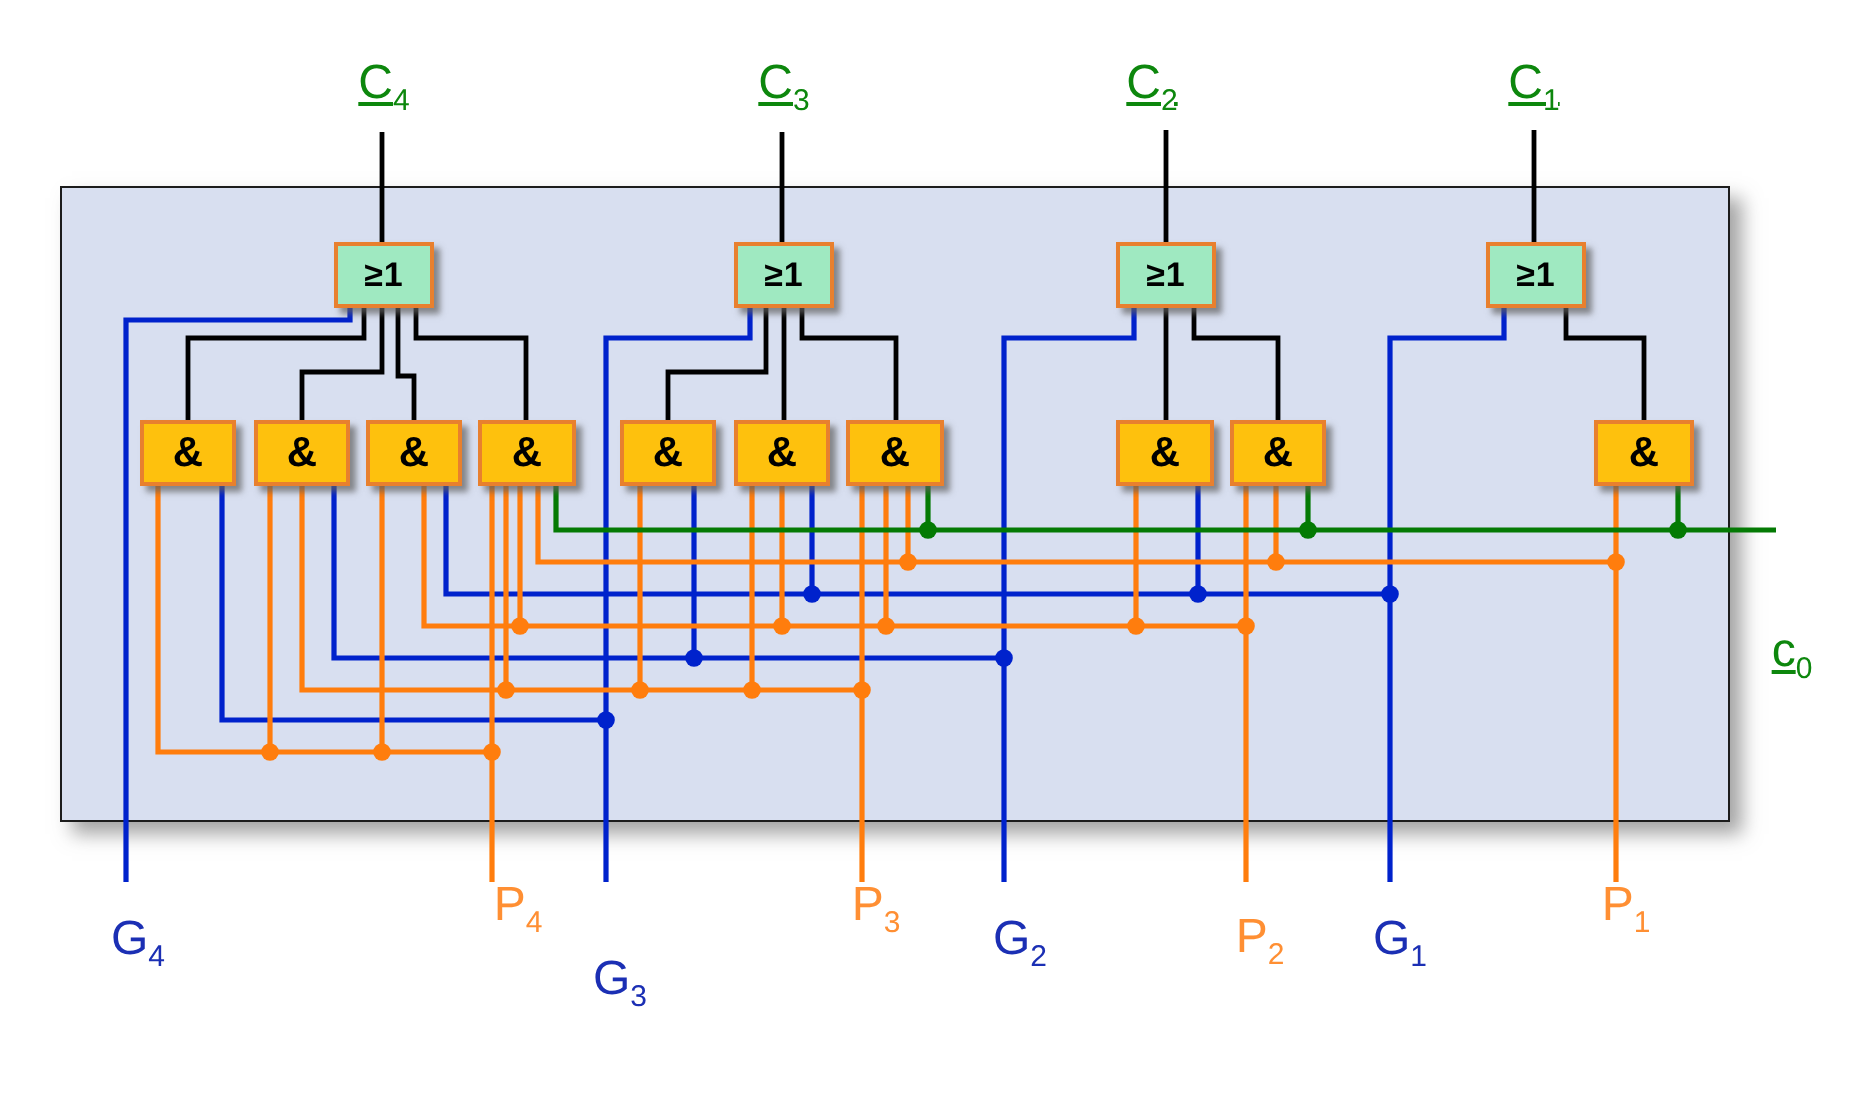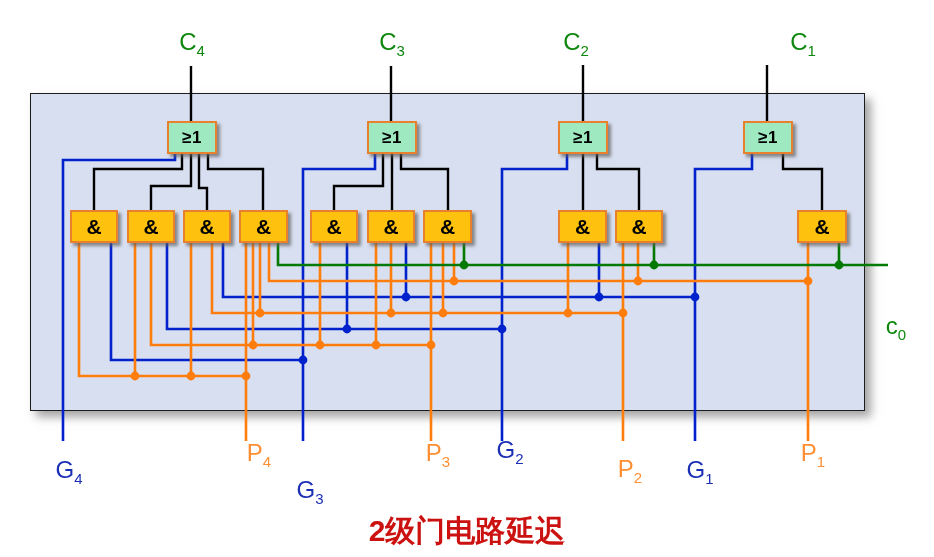--- a/index.html
+++ b/index.html
@@ -25,21 +25,21 @@
     position:absolute;top:210px;height:33px;box-sizing:border-box;
     border:2.6px solid var(--gateBorder);display:flex;align-items:center;justify-content:center;
     font-weight:bold;color:#000;z-index:3;box-shadow:3px 3px 3px rgba(95,95,95,.7);
   }
   .gate.or{top:121px;background:var(--orFill);font-size:17px;letter-spacing:0.5px;}
   .gate.and{background:var(--andFill);font-size:21px;}
   .sig{
     position:absolute;z-index:4;font-size:24px;text-align:center;width:70px;line-height:1.05;
   }
   .sig sub{font-size:15px;line-height:0;}
-  .c-green{color:var(--labelGreen);}
+  .c-green{color:var(--labelGreen);text-decoration:underline;}
   .c-blue{color:var(--labelBlue);margin-top:17px;}
   .c-orange{color:var(--labelOrange);}
   .title{
     position:absolute;left:317px;top:511px;width:300px;text-align:center;
     font-size:30px;font-weight:bold;color:var(--titleRed);z-index:4;
   }
 </style>
 </head>
 <body>
 
@@ -145,28 +145,27 @@
   <div class="gate and" style="left:310px;width:48px;">&amp;</div>
   <div class="gate and" style="left:367px;width:48px;">&amp;</div>
   <div class="gate and" style="left:423px;width:49px;">&amp;</div>
   <div class="gate and" style="left:558px;width:49px;">&amp;</div>
   <div class="gate and" style="left:615px;width:48px;">&amp;</div>
   <div class="gate and" style="left:797px;width:50px;">&amp;</div>
 
   <div class="sig c-green" style="left:157px;top:29px;"><span>C</span><sub>4</sub></div>
   <div class="sig c-green" style="left:357px;top:29px;"><span>C</span><sub>3</sub></div>
   <div class="sig c-green" style="left:541px;top:29px;"><span>C</span><sub>2</sub></div>
-  <div class="sig c-green" style="left:768px;top:29px;"><span>C</span><sub>1</sub></div>
+  <div class="sig c-green" style="left:732px;top:29px;"><span>C</span><sub>1</sub></div>
 
   <div class="sig c-blue" style="left:34px;top:440px;"><span>G</span><sub>4</sub></div>
   <div class="sig c-orange" style="left:224px;top:440px;"><span>P</span><sub>4</sub></div>
   <div class="sig c-blue" style="left:275px;top:460px;"><span>G</span><sub>3</sub></div>
   <div class="sig c-orange" style="left:403px;top:440px;"><span>P</span><sub>3</sub></div>
-  <div class="sig c-blue" style="left:475px;top:420px;"><span>G</span><sub>2</sub></div>
+  <div class="sig c-blue" style="left:475px;top:440px;"><span>G</span><sub>2</sub></div>
   <div class="sig c-orange" style="left:595px;top:456px;"><span>P</span><sub>2</sub></div>
   <div class="sig c-blue" style="left:665px;top:440px;"><span>G</span><sub>1</sub></div>
   <div class="sig c-orange" style="left:778px;top:440px;"><span>P</span><sub>1</sub></div>
 
   <div class="sig c-green" style="left:861px;top:313px;text-align:center;"><span>c</span><sub>0</sub></div>
 
-  <div class="title">2级门电路延迟</div>
 
 </div>
 
 </body></html>

